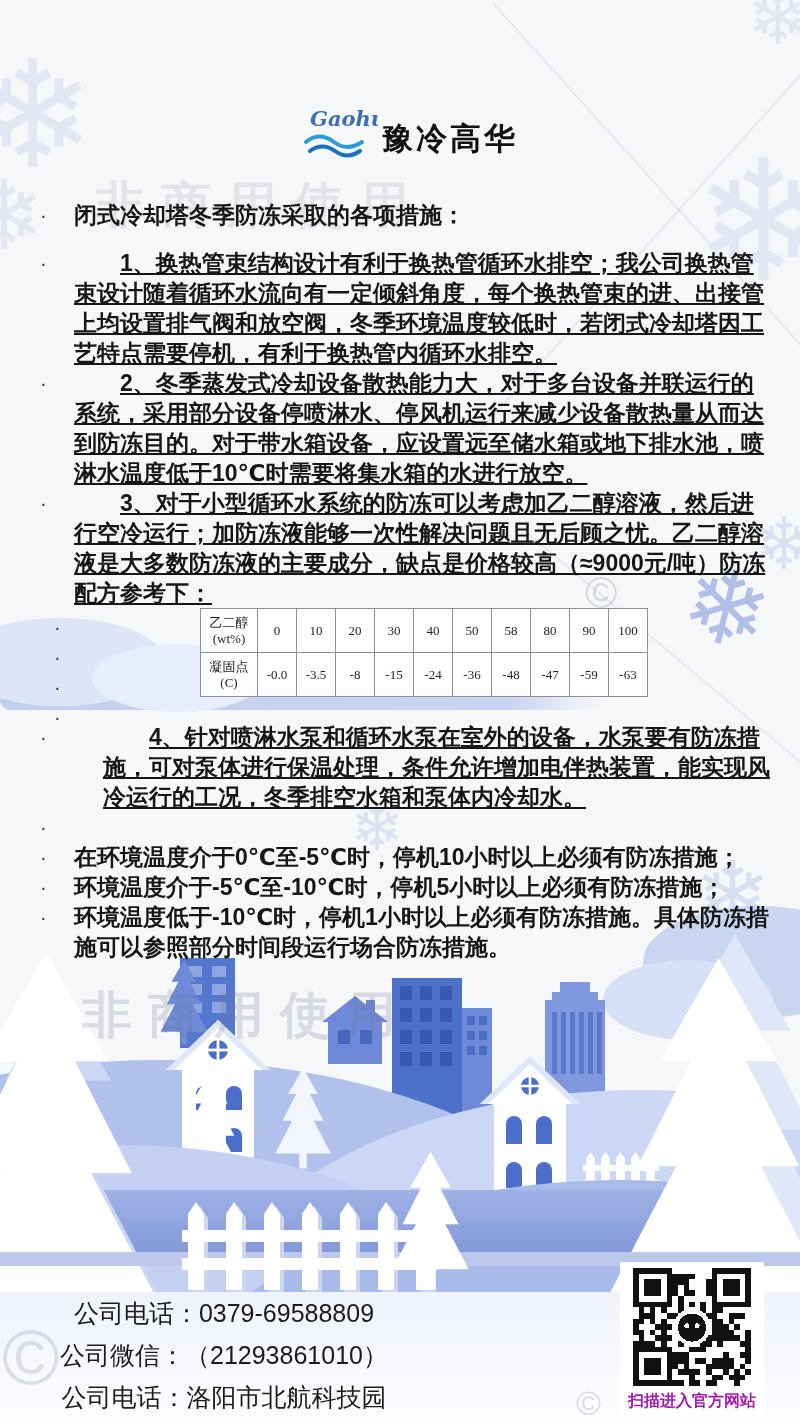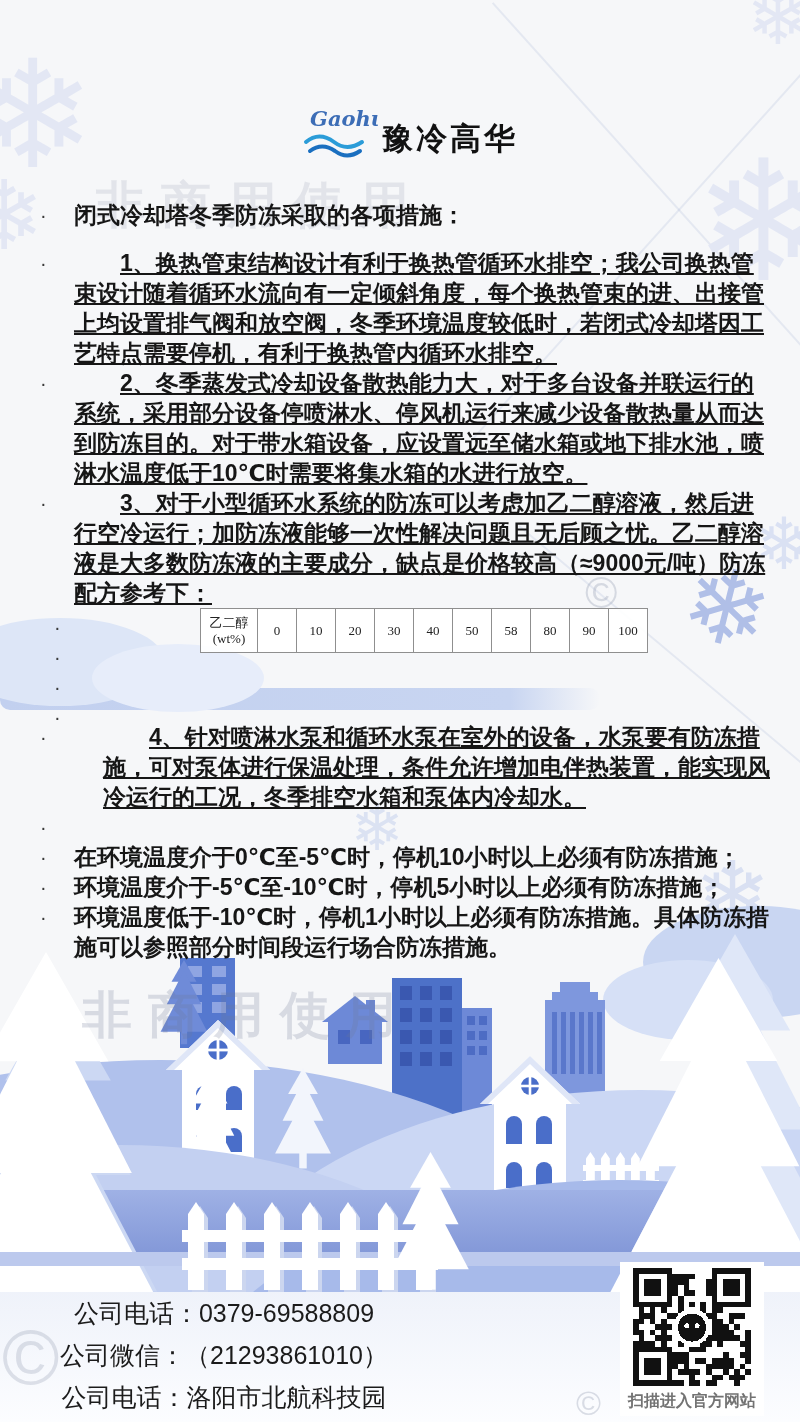--- a/index.html
+++ b/index.html
@@ -54,21 +54,21 @@
   
   .scene{position:absolute;left:0;top:900px;z-index:1;}
   .footerbg{position:absolute;left:0;top:1262px;width:800px;height:160px;z-index:0;
             background:linear-gradient(#ecf0f9,#fcfdff);}
   
   .contact{position:absolute;left:60px;top:1298px;z-index:6;font-size:25px;font-weight:500;color:#1b1b1b;}
   .contact .cline{margin-bottom:12px;line-height:30px;text-align:center;}
   
   .qrpanel{position:absolute;left:620px;top:1262px;width:144px;z-index:6;background:#fff;padding:6px 6px 4px 6px;box-sizing:border-box;}
   .qrpanel svg{display:block;margin:0 auto;}
-  .qrcaption{margin-top:5px;font-size:16px;font-weight:700;color:#737373;text-align:center;white-space:nowrap;
+  .qrcaption{margin-top:5px;font-size:16px;font-weight:700;color:#a21caf;text-align:center;white-space:nowrap;
              text-shadow:0 0 2px #fff,0 0 4px #fff;}
 </style>
 </head>
 <body>
 
 <div class="page">
 
   <div class="xline xl1"></div>
   <div class="xline xl2"></div>
   <div class="xline xl3"></div>
@@ -145,20 +145,36 @@
           <td>0</td>
           <td>10</td>
           <td>20</td>
           <td>30</td>
           <td>40</td>
           <td>50</td>
           <td>58</td>
           <td>80</td>
           <td>90</td>
           <td>100</td>
+        </tr>
+        <tr>
+          <td class="lab">
+            <div>凝固点</div>
+                <div>(C)</div>
+          </td>
+          <td>-0.0</td>
+          <td>-3.5</td>
+          <td>-8</td>
+          <td>-15</td>
+          <td>-24</td>
+          <td>-36</td>
+          <td>-48</td>
+          <td>-47</td>
+          <td>-59</td>
+          <td>-63</td>
         </tr>
       </tbody>
         </table>
     </div>
 
     <div class="line indent" style="margin-top:24px;gap:29px;">
       <span class="b"></span>
       <span class="txt">4、针对喷淋水泵和循环水泵在室外的设备，水泵要有防冻措施，可对泵体进行保温处理，条件允许增加电伴热装置，能实现风冷运行的工况，冬季排空水箱和泵体内冷却水。</span>
     </div>
     <div class="line empty-line">

